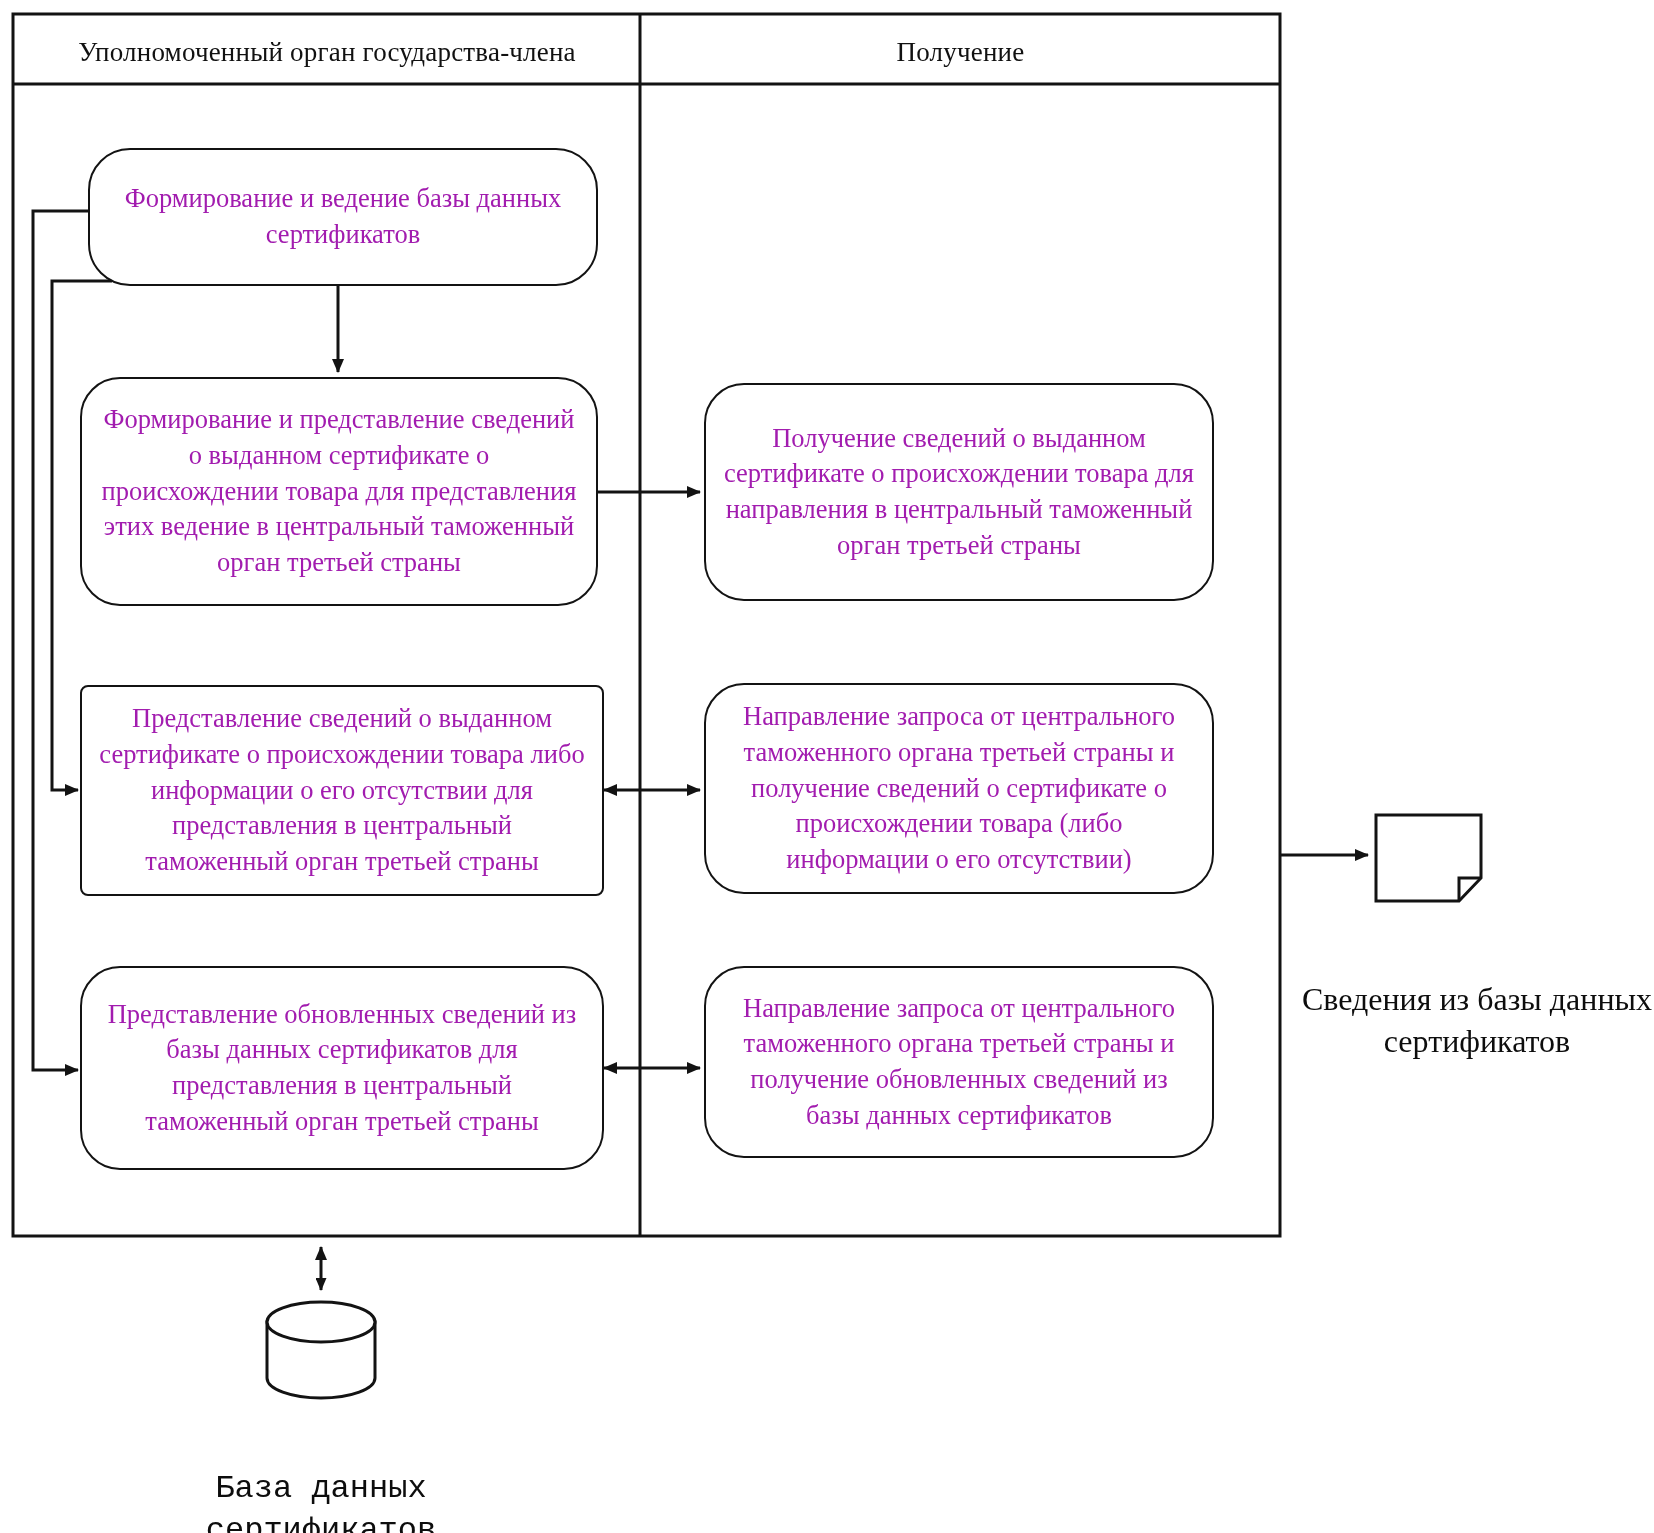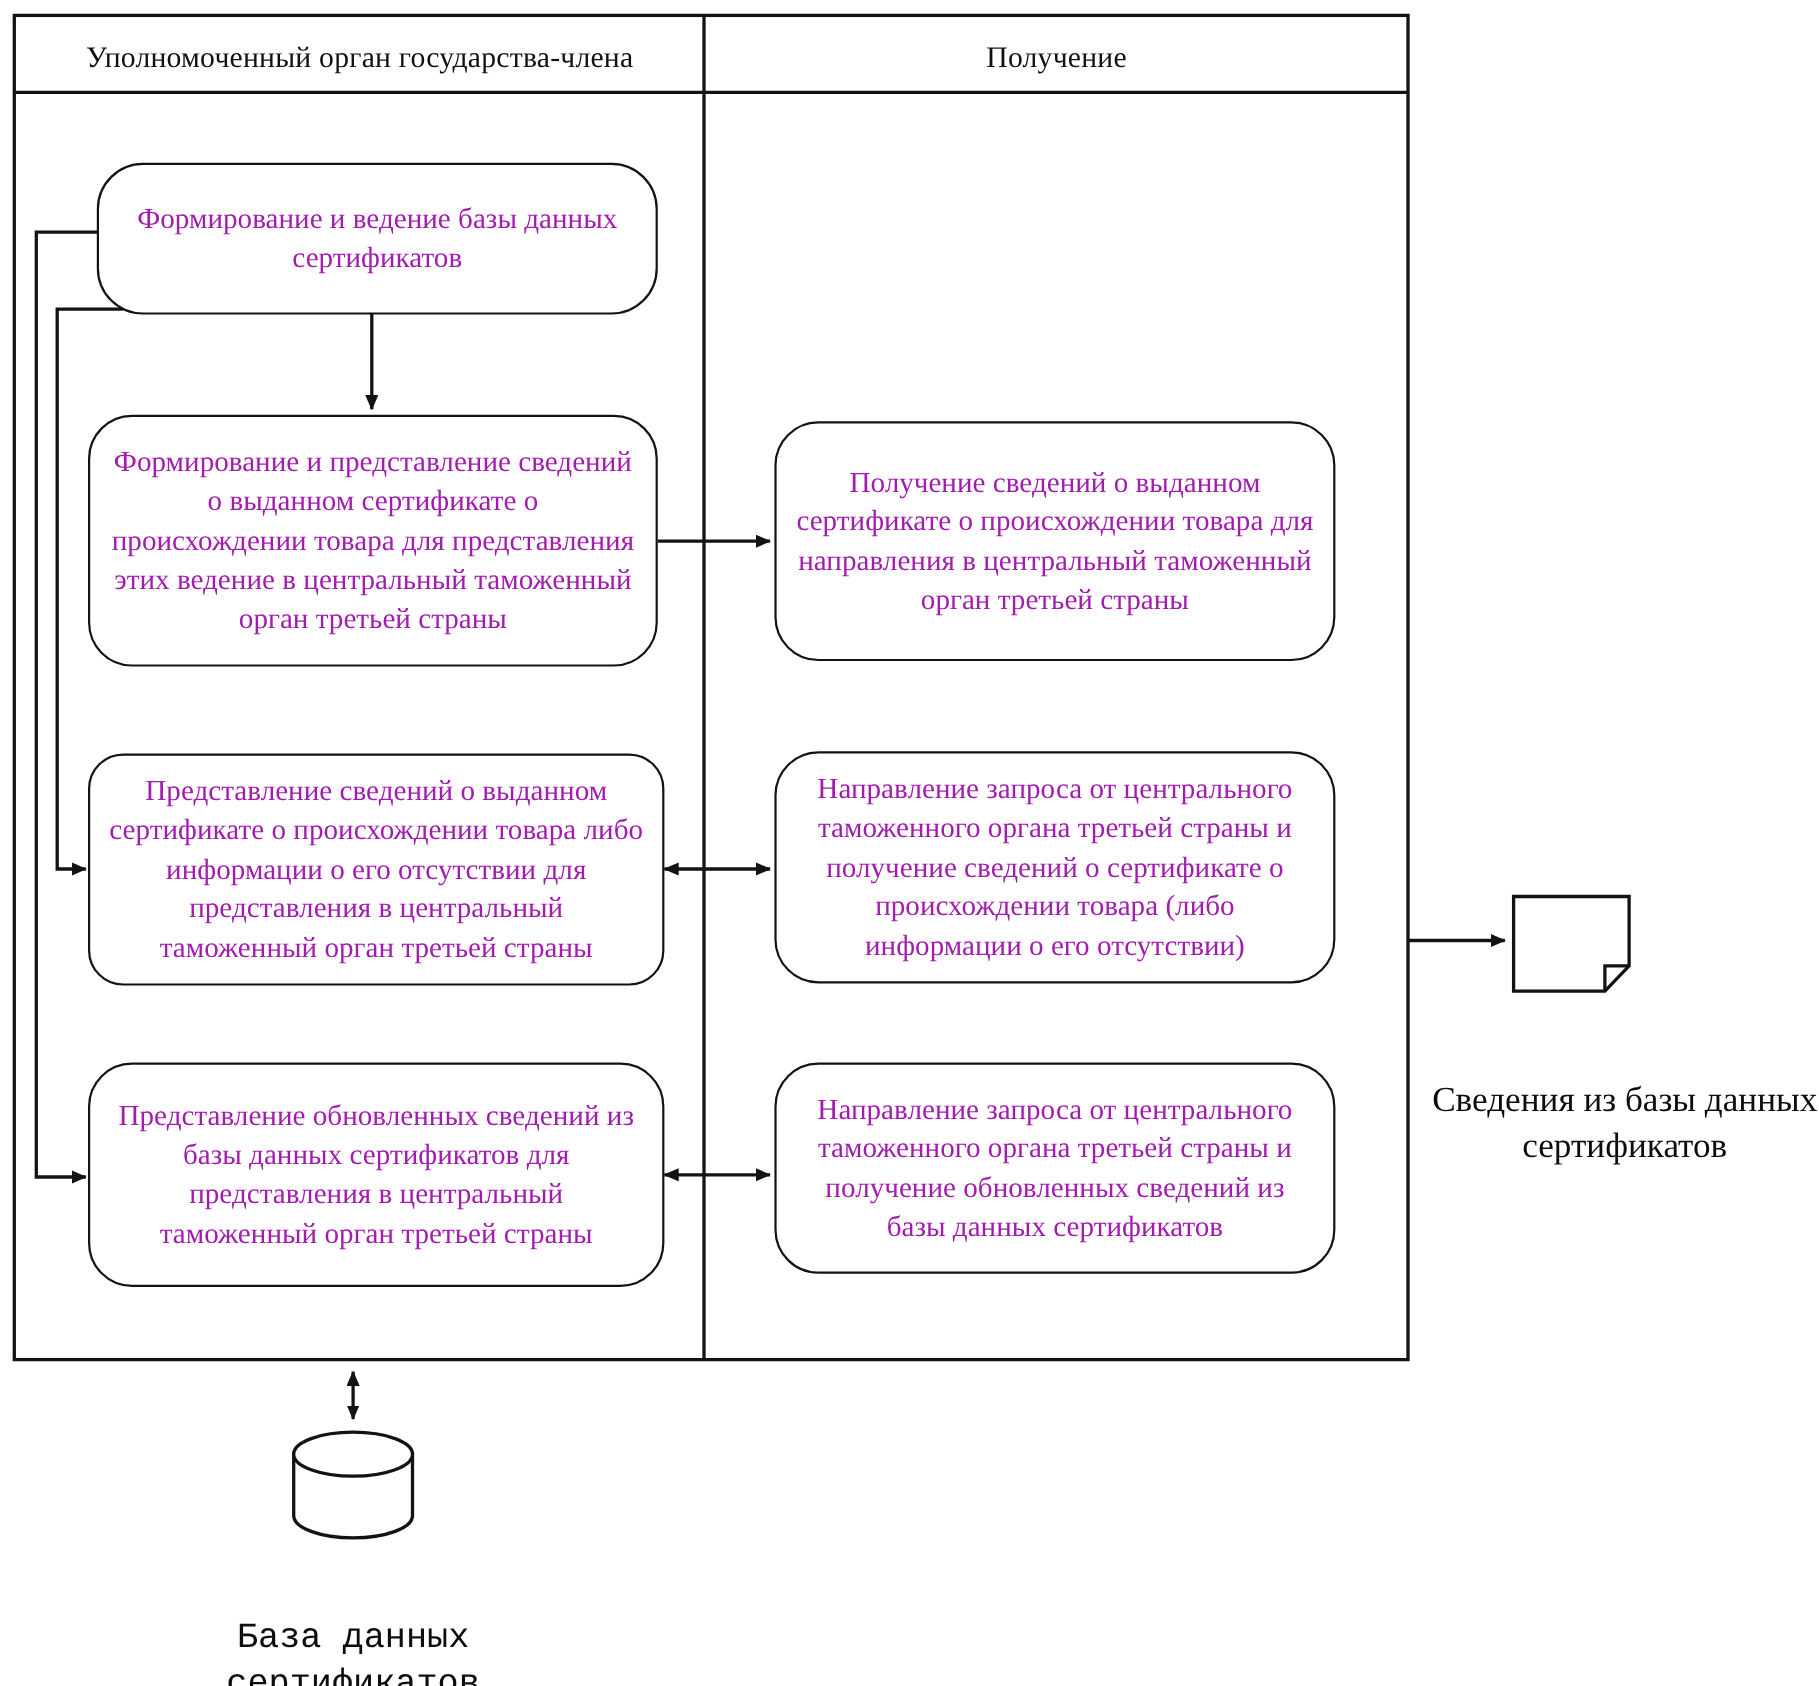--- a/index.html
+++ b/index.html
@@ -145,21 +145,21 @@
   <div class="lane-header-label" style="left:641px; top:36px; width:639px;">Получение</div>
 
   <div class="node" style="left:88px; top:148px; width:510px; height:138px; border-radius:42px;">
     <span>Формирование и ведение базы  данных сертификатов</span>
   </div>
 
   <div class="node" style="left:80px; top:377px; width:518px; height:229px; border-radius:40px;">
     <span>Формирование и представление сведений о выданном сертификате о происхождении товара для представления этих ведение в центральный таможенный орган третьей страны</span>
   </div>
 
-  <div class="node" style="left:80px; top:685px; width:524px; height:211px; border-radius:32px;">
+  <div class="node" style="left:80px; top:685px; width:524px; height:211px; border-radius:8px;">
     <span>Представление сведений о выданном сертификате о происхождении товара либо информации о его отсутствии для представления в центральный таможенный орган третьей страны</span>
   </div>
 
   <div class="node" style="left:704px; top:383px; width:510px; height:218px; border-radius:40px;">
     <span>Получение сведений о выданном сертификате о происхождении товара для направления в центральный таможенный орган третьей страны</span>
   </div>
 
   <div class="node" style="left:80px; top:966px; width:524px; height:204px; border-radius:40px;">
     <span>Представление обновленных сведений из базы данных сертификатов для представления в центральный таможенный орган третьей страны</span>
   </div>

